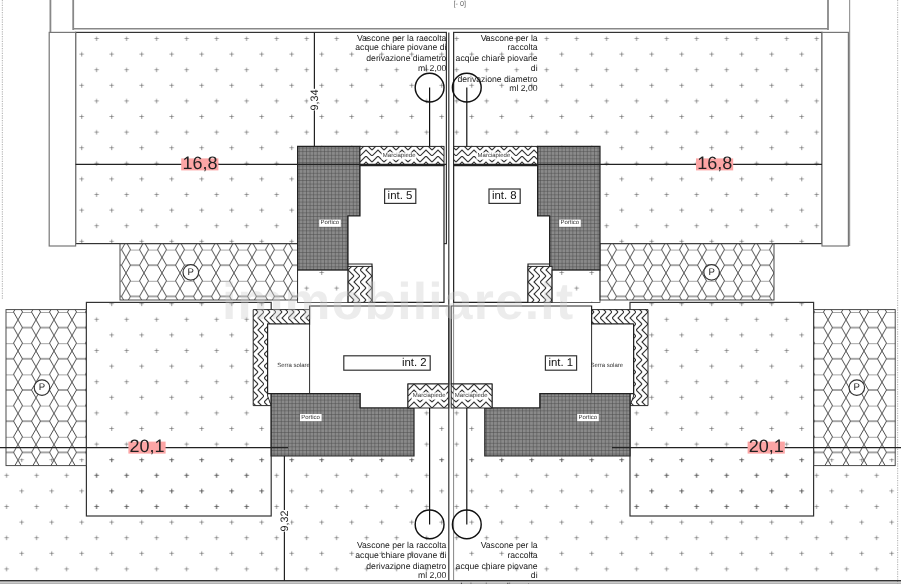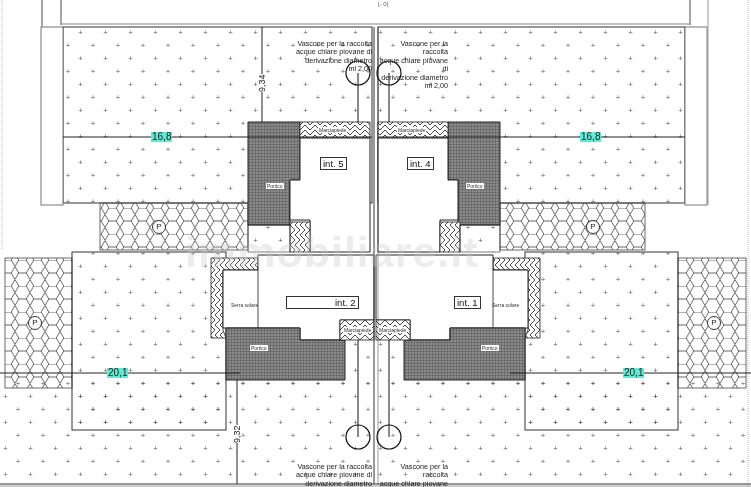--- a/index.html
+++ b/index.html
@@ -1,22 +1,22 @@
 <!DOCTYPE html>
 <html><head>
 <meta charset="utf-8">
 <style>
   html,body{margin:0;padding:0;background:#ffffff;}
   body{width:751px;height:487px;overflow:hidden;position:relative;font-family:"Liberation Sans",sans-serif;}
   #plan{position:absolute;left:0;top:0;width:751px;height:487px;}
-  .note{position:absolute;font-size:7.2px;line-height:8.4px;color:#1a1a1a;text-align:right;font-family:"Liberation Sans",sans-serif;margin-top:12px;}
+  .note{position:absolute;font-size:7.2px;line-height:8.4px;color:#1a1a1a;text-align:right;font-family:"Liberation Sans",sans-serif;}
   .unit{position:absolute;font-size:9.5px;color:#111;background:#fff;border:1px solid #333;padding:0 2px;line-height:11px;font-family:"Liberation Sans",sans-serif;}
   .room{position:absolute;font-size:5px;color:#333;font-family:"Liberation Sans",sans-serif;}
   .roomw{position:absolute;font-size:5px;color:#333;background:#fff;padding:0 1px;font-family:"Liberation Sans",sans-serif;}
-  .dim{position:absolute;font-size:10px;color:#222;background:#5eead4;padding:0 1px;line-height:10px;font-family:"Liberation Sans",sans-serif;}
+  .dim{position:absolute;font-size:15px;color:#222;background:#fca5a5;padding:0 1px;line-height:10px;font-family:"Liberation Sans",sans-serif;}
   .dimv{position:absolute;font-size:9px;color:#222;background:#fff;transform:rotate(-90deg);transform-origin:left top;line-height:10px;font-family:"Liberation Sans",sans-serif;}
   .park{position:absolute;width:12px;height:12px;border:1px solid #333;border-radius:50%;font-size:8px;line-height:12px;text-align:center;background:#fff;color:#222;font-family:"Liberation Sans",sans-serif;}
   .wm{position:absolute;left:185px;top:228px;font-size:43px;font-weight:bold;color:rgba(200,200,200,0.35);letter-spacing:1px;font-family:"Liberation Sans",sans-serif;}
   .topcode{position:absolute;left:378px;top:1px;font-size:6px;color:#666;font-family:"Liberation Sans",sans-serif;}
 </style>
 </head>
 <body>
 
 <svg id="plan" viewBox="0 0 751 487" xmlns="http://www.w3.org/2000/svg">
   <defs>
@@ -108,21 +108,21 @@
   <line x1="0" y1="373" x2="240" y2="373" stroke="#222" stroke-width="1"></line>
   <line x1="510" y1="373" x2="751" y2="373" stroke="#222" stroke-width="1"></line>
   <line x1="262" y1="27" x2="262" y2="122" stroke="#222" stroke-width="1"></line>
   <line x1="237" y1="380" x2="237" y2="484" stroke="#222" stroke-width="1"></line>
 </svg>
 
 <div class="wm">immobiliare.it</div>
 <div class="topcode">[- 0]</div>
 
 <div class="unit" style="left:320px;top:157px;">int. 5</div>
-<div class="unit" style="left:407px;top:157px;">int. 4</div>
+<div class="unit" style="left:407px;top:157px;">int. 8</div>
 <div class="unit" style="left:286px;top:296px;padding-left:48px;">int. 2</div>
 <div class="unit" style="left:454px;top:296px;">int. 1</div>
 
 <div class="roomw" style="left:266px;top:183px;">Portico</div>
 <div class="roomw" style="left:466px;top:183px;">Portico</div>
 <div class="roomw" style="left:250px;top:345px;">Portico</div>
 <div class="roomw" style="left:481px;top:345px;">Portico</div>
 <div class="roomw" style="left:318px;top:127px;">Marciapiede</div>
 <div class="roomw" style="left:397px;top:127px;">Marciapiede</div>
 <div class="roomw" style="left:343px;top:327px;">Marciapiede</div>

